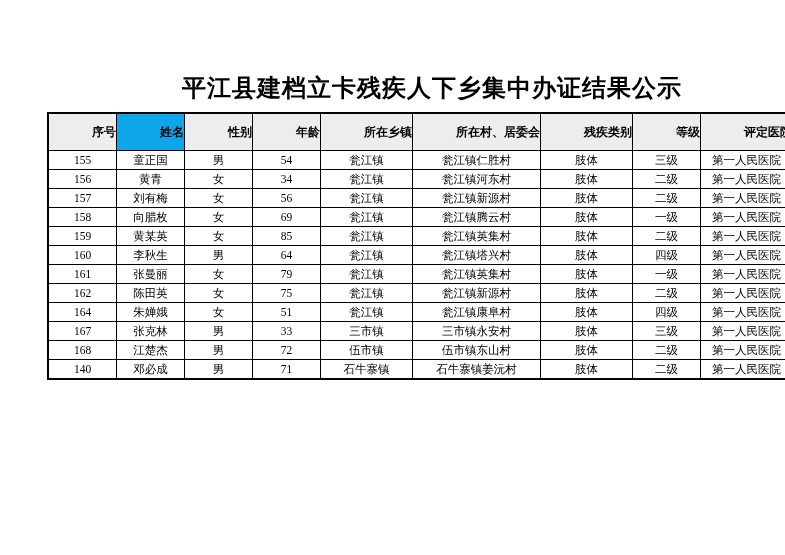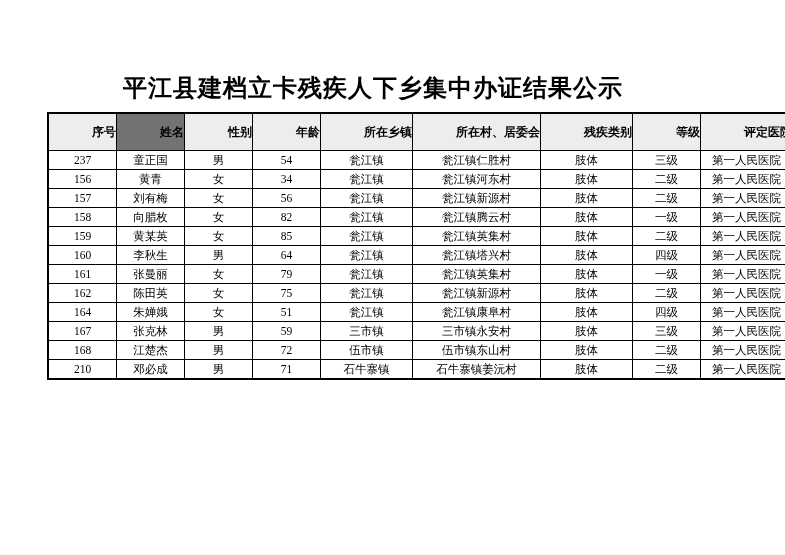--- a/index.html
+++ b/index.html
@@ -13,26 +13,25 @@
     position: relative;
     font-family: "Liberation Serif", "DejaVu Serif", serif;
     color: #000000;
     overflow: hidden;
   }
   .page-title {
     position: absolute;
     top: 72px;
     left: 0;
     width: 682px;
-    text-align: center;
+    text-align: right;
     font-size: 24px;
     font-weight: bold;
     letter-spacing: 1px;
     white-space: nowrap;
-    margin-left: 32px;
   }
   table.results {
     position: absolute;
     top: 112px;
     left: 47px;
     border-collapse: collapse;
     table-layout: fixed;
     border: 2px solid #000000;
   }
   table.results th,
@@ -46,21 +45,21 @@
   }
   table.results th {
     height: 36px;
     background: #ededed;
     font-size: 12px;
     font-weight: bold;
     padding-left: 43px;
   }
   
   table.results thead th:nth-child(2) {
-    background: #737373;
+    background: #0ea5e9;
   }
   table.results td {
     height: 18px;
     font-size: 11.5px;
     font-weight: normal;
     background: #ffffff;
   }
 </style>
 </head>
 <body>
@@ -87,21 +86,21 @@
         <th>年龄</th>
         <th>所在乡镇</th>
         <th>所在村、居委会</th>
         <th>残疾类别</th>
         <th>等级</th>
         <th>评定医院</th>
       </tr>
   </thead>
   <tbody>
       <tr>
-        <td>237</td>
+        <td>155</td>
         <td>童正国</td>
         <td>男</td>
         <td>54</td>
         <td>瓮江镇</td>
         <td>瓮江镇仁胜村</td>
         <td>肢体</td>
         <td>三级</td>
         <td>第一人民医院</td>
       </tr>
       <tr>
@@ -123,21 +122,21 @@
         <td>瓮江镇</td>
         <td>瓮江镇新源村</td>
         <td>肢体</td>
         <td>二级</td>
         <td>第一人民医院</td>
       </tr>
       <tr>
         <td>158</td>
         <td>向腊枚</td>
         <td>女</td>
-        <td>82</td>
+        <td>69</td>
         <td>瓮江镇</td>
         <td>瓮江镇腾云村</td>
         <td>肢体</td>
         <td>一级</td>
         <td>第一人民医院</td>
       </tr>
       <tr>
         <td>159</td>
         <td>黄某英</td>
         <td>女</td>
@@ -189,40 +188,40 @@
         <td>瓮江镇</td>
         <td>瓮江镇康阜村</td>
         <td>肢体</td>
         <td>四级</td>
         <td>第一人民医院</td>
       </tr>
       <tr>
         <td>167</td>
         <td>张克林</td>
         <td>男</td>
-        <td>59</td>
+        <td>33</td>
         <td>三市镇</td>
         <td>三市镇永安村</td>
         <td>肢体</td>
         <td>三级</td>
         <td>第一人民医院</td>
       </tr>
       <tr>
         <td>168</td>
         <td>江楚杰</td>
         <td>男</td>
         <td>72</td>
         <td>伍市镇</td>
         <td>伍市镇东山村</td>
         <td>肢体</td>
         <td>二级</td>
         <td>第一人民医院</td>
       </tr>
       <tr>
-        <td>210</td>
+        <td>140</td>
         <td>邓必成</td>
         <td>男</td>
         <td>71</td>
         <td>石牛寨镇</td>
         <td>石牛寨镇姜沅村</td>
         <td>肢体</td>
         <td>二级</td>
         <td>第一人民医院</td>
       </tr>
     </tbody>

